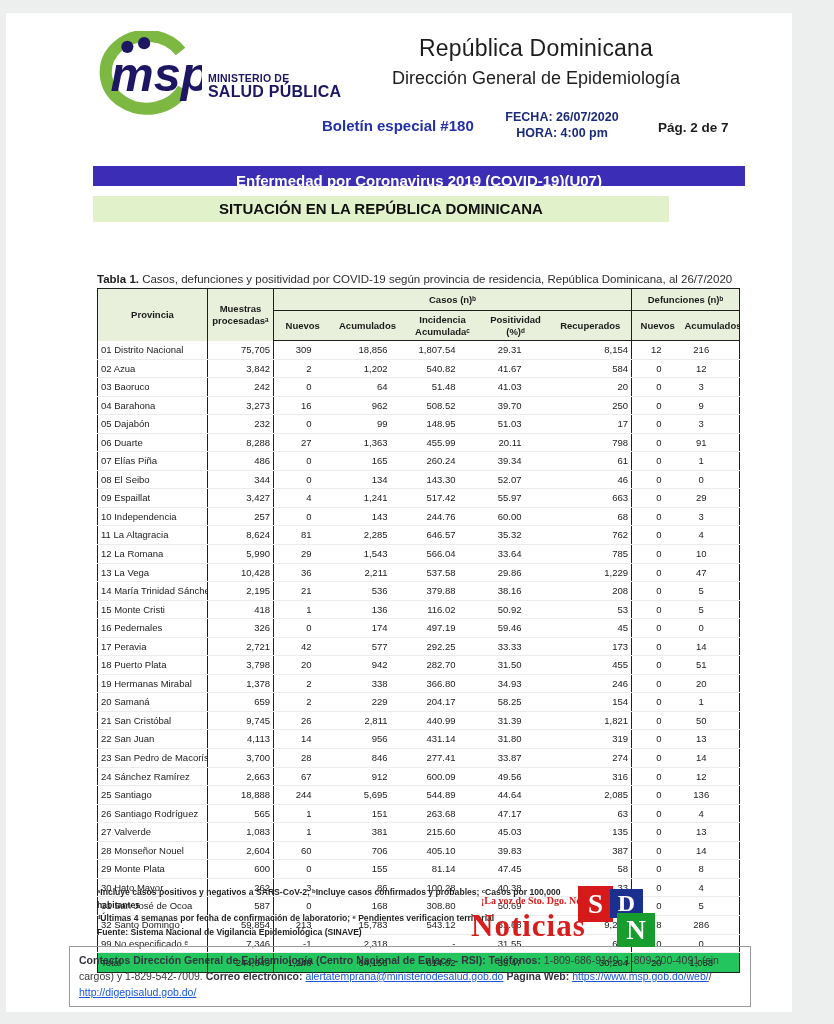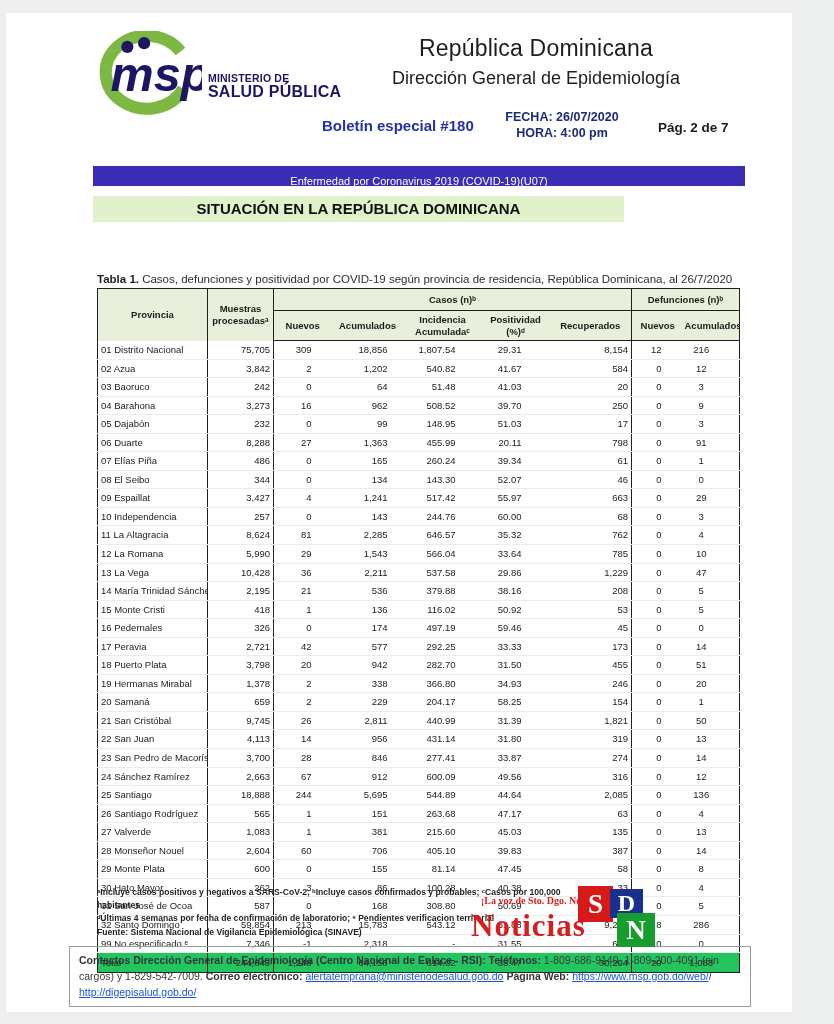--- a/index.html
+++ b/index.html
@@ -17,22 +17,22 @@
   .ministry .m1{font-size:10.5px;font-weight:bold;letter-spacing:.2px;}
   .ministry .m2{font-size:16px;font-weight:bold;letter-spacing:.2px;}
   .title-block{position:absolute;left:300px;top:22px;width:460px;text-align:center;color:#1d1d1d;}
   .title-block .t1{font-size:23px;letter-spacing:.2px;}
   .title-block .t2{font-size:18px;margin-top:6px;}
   .bulletin{position:absolute;left:316px;top:104px;font-size:15px;font-weight:bold;color:#2430a6;}
   .fecha-block{position:absolute;left:468px;top:96px;width:176px;text-align:center;color:#1c2a7a;font-weight:bold;font-size:12.5px;line-height:1.3;}
   .pag{position:absolute;left:652px;top:107px;font-size:13.5px;font-weight:bold;color:#1d1d1d;}
 
   
-  .banner1{position:absolute;left:87px;top:153px;width:652px;height:20px;line-height:30px;text-align:center;color:#fff;font-size:11px;font-weight:normal;}
-  .banner2{position:absolute;left:87px;top:183px;width:531px;height:26px;line-height:26px;text-align:center;color:#101010;font-size:15px;font-weight:bold;}
+  .banner1{position:absolute;left:87px;top:153px;width:652px;height:20px;line-height:30px;text-align:center;color:#fff;font-size:15px;font-weight:bold;}
+  .banner2{position:absolute;left:87px;top:183px;width:576px;height:26px;line-height:26px;text-align:center;color:#101010;font-size:15px;font-weight:bold;}
 
   
   .caption{position:absolute;left:91px;top:233px;width:660px;font-size:11.5px;color:#2e2e2e;line-height:1.45;margin-top:25px;}
   .caption b{color:#1d1d1d;}
 
   
   .tblwrap{position:absolute;left:91px;top:275px;width:642px;}
   table{border-collapse:collapse;width:642px;border:1.6px solid #1f1f1f;table-layout:fixed;}
   th,td{font-size:9.5px;color:#1b1b1b;overflow:hidden;white-space:nowrap;}
   thead th{background:#e8f0dc;font-weight:bold;text-align:center;line-height:1.25;vertical-align:middle;}

